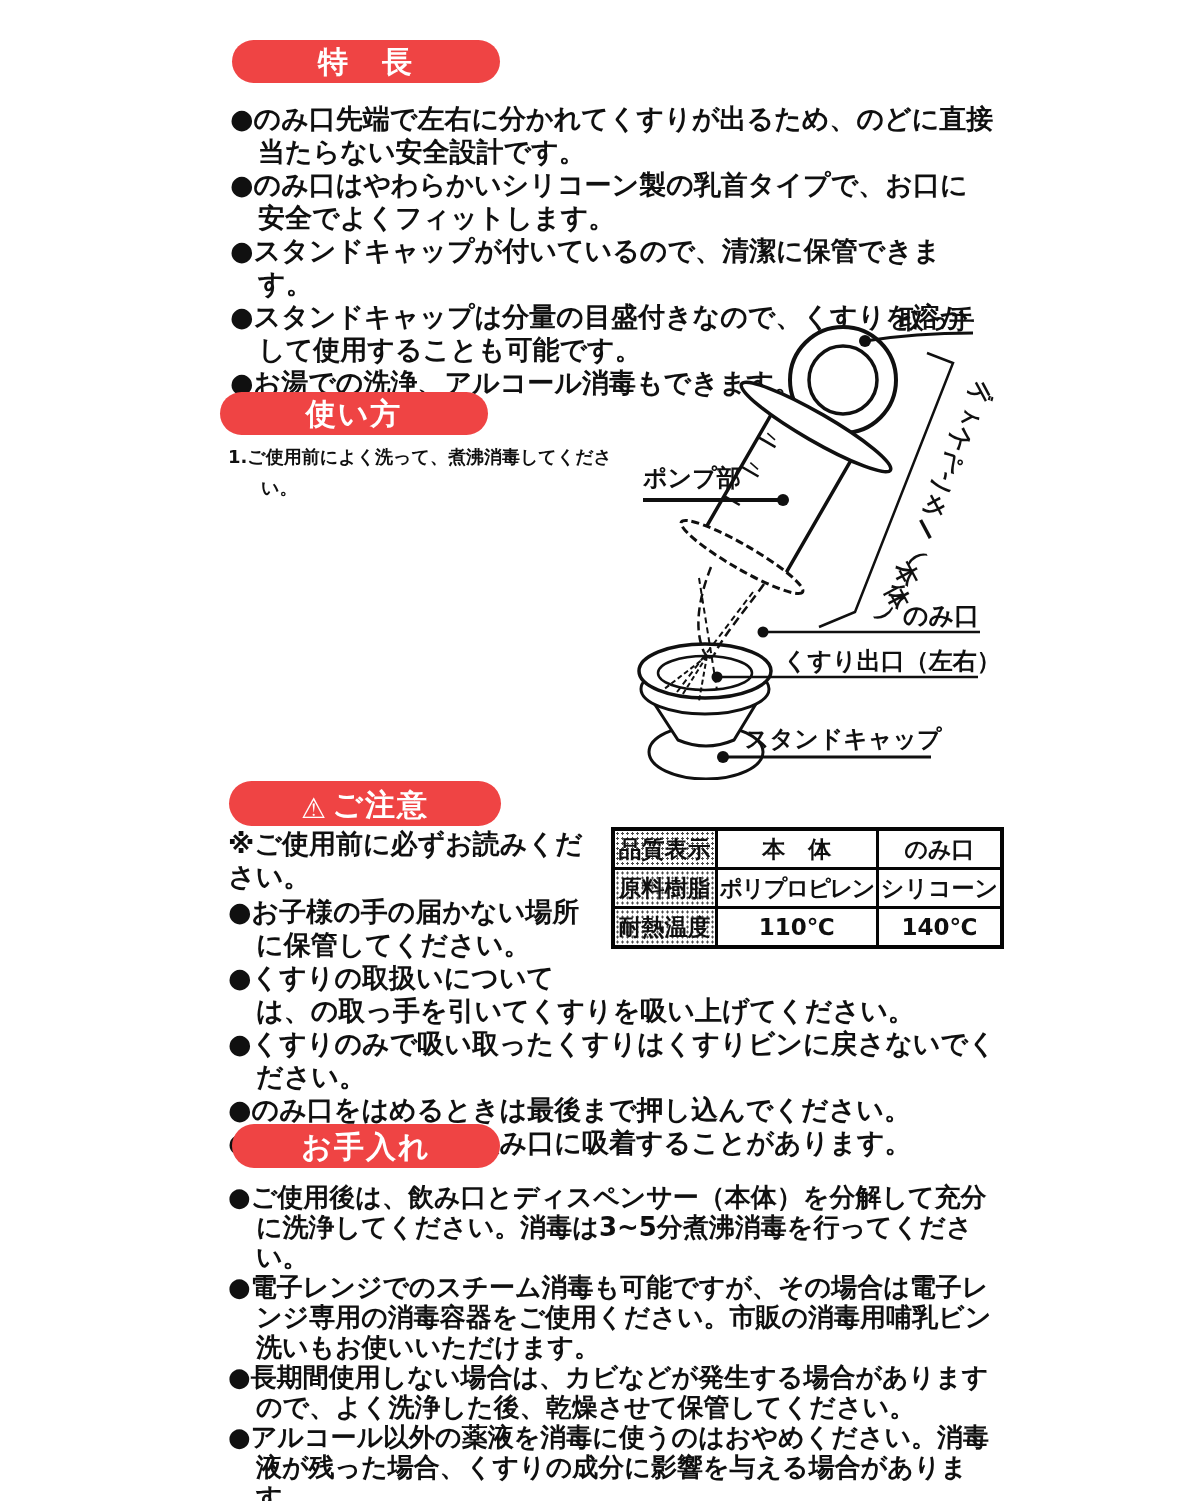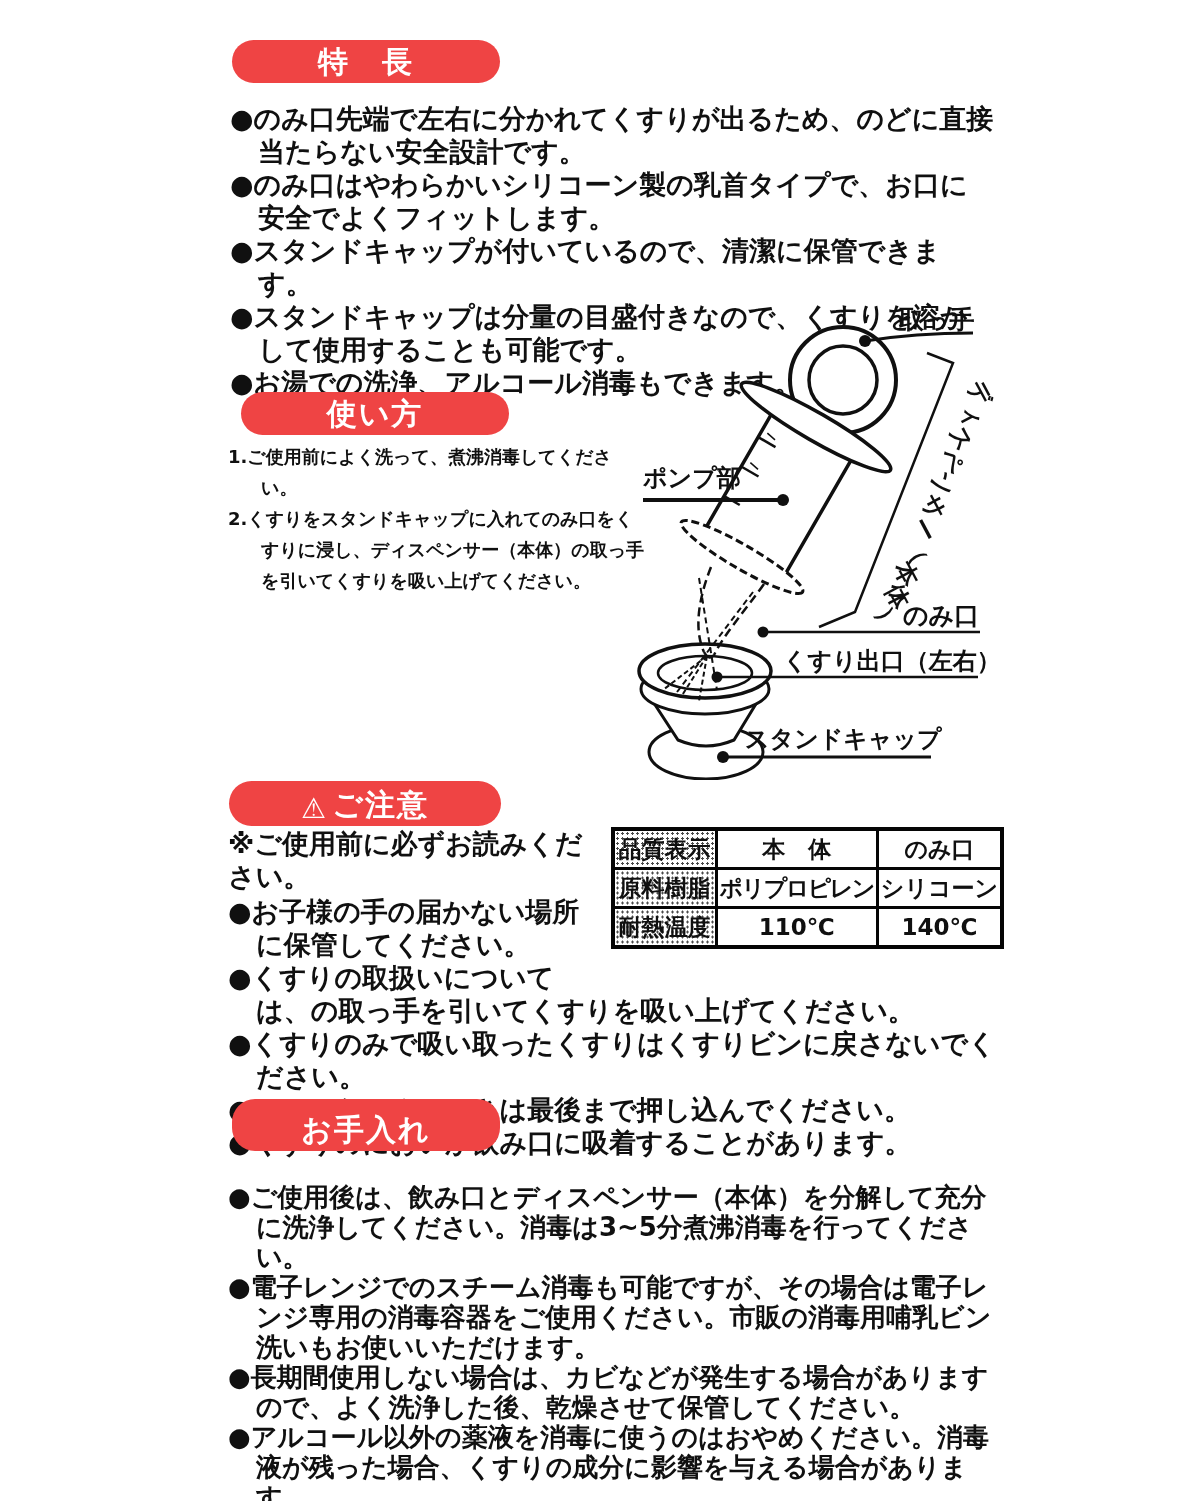--- a/index.html
+++ b/index.html
@@ -50,26 +50,25 @@
     <span>特　長</span>
   </div>
   <div class="list features" style="left:230px;top:102px;">
     <div class="li">●のみ口先端で左右に分かれてくすりが出るため、のどに直接当たらない安全設計です。</div>
     <div class="li">●のみ口はやわらかいシリコーン製の乳首タイプで、お口に安全でよくフィットします。</div>
     <div class="li">●スタンドキャップが付いているので、清潔に保管できます。</div>
     <div class="li">●スタンドキャップは分量の目盛付きなので、くすりを溶かして使用することも可能です。</div>
     <div class="li">●お湯での洗浄、アルコール消毒もできます。</div>
   </div>
 
-  <div class="banner" style="left:241px;top:392px;width:268px;height:43px;">
+  <div class="banner" style="left:220px;top:392px;width:268px;height:43px;">
     <span>使い方</span>
   </div>
   <div class="list usage" style="left:228px;top:441px;">
     <div class="li num">1.ご使用前によく洗って、煮沸消毒してください。</div>
-    <div class="li num">2.くすりをスタンドキャップに入れてのみ口をくすりに浸し、ディスペンサー（本体）の取っ手を引いてくすりを吸い上げてください。</div>
   </div>
 
   <div class="diagram">
     <svg width="586" height="480" viewBox="0 0 586 480">
       <g stroke="#101010" fill="none">
 
         <circle cx="228" cy="80" r="53" fill="#fff" stroke-width="4"></circle>
         <circle cx="228" cy="80" r="34" fill="#fff" stroke-width="3.5"></circle>
 
         <g transform="translate(164,193) rotate(30)">
@@ -151,21 +150,21 @@
       </tbody>
     </table>
     <div class="note-line">※ご使用前に必ずお読みください。</div>
     <div class="li">●お子様の手の届かない場所に保管してください。</div>
     <div class="li">●くすりの取扱いについては、の取っ手を引いてくすりを吸い上げてください。</div>
     <div class="li">●くすりのみで吸い取ったくすりはくすりビンに戻さないでください。</div>
     <div class="li">●のみ口をはめるときは最後まで押し込んでください。</div>
     <div class="li">●くすりのにおいが飲み口に吸着することがあります。</div>
   </div>
 
-  <div class="banner" style="left:232px;top:1099px;width:268px;height:52px;">
+  <div class="banner" style="left:232px;top:1124px;width:268px;height:44px;">
     <span>お手入れ</span>
   </div>
   <div class="list care" style="left:228px;top:1182px;">
     <div class="li">●ご使用後は、飲み口とディスペンサー（本体）を分解して充分に洗浄してください。消毒は3~5分煮沸消毒を行ってください。</div>
     <div class="li">●電子レンジでのスチーム消毒も可能ですが、その場合は電子レンジ専用の消毒容器をご使用ください。市販の消毒用哺乳ビン洗いもお使いいただけます。</div>
     <div class="li">●長期間使用しない場合は、カビなどが発生する場合がありますので、よく洗浄した後、乾燥させて保管してください。</div>
     <div class="li">●アルコール以外の薬液を消毒に使うのはおやめください。消毒液が残った場合、くすりの成分に影響を与える場合があります。</div>
   </div>
 
 </div>

